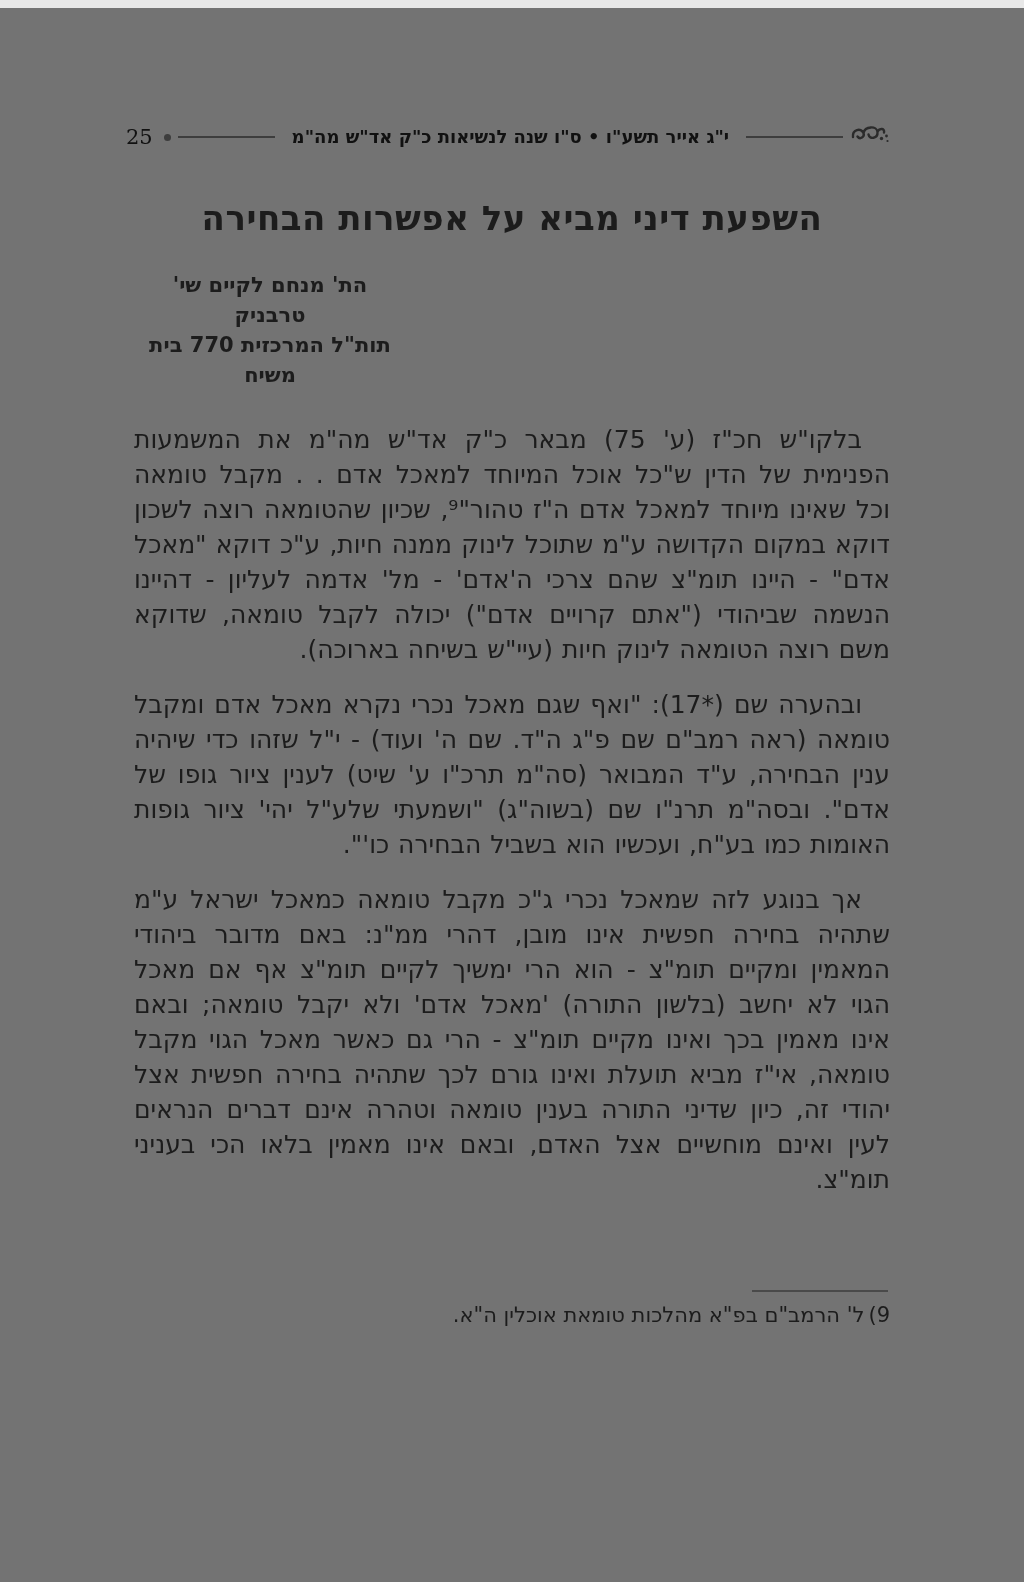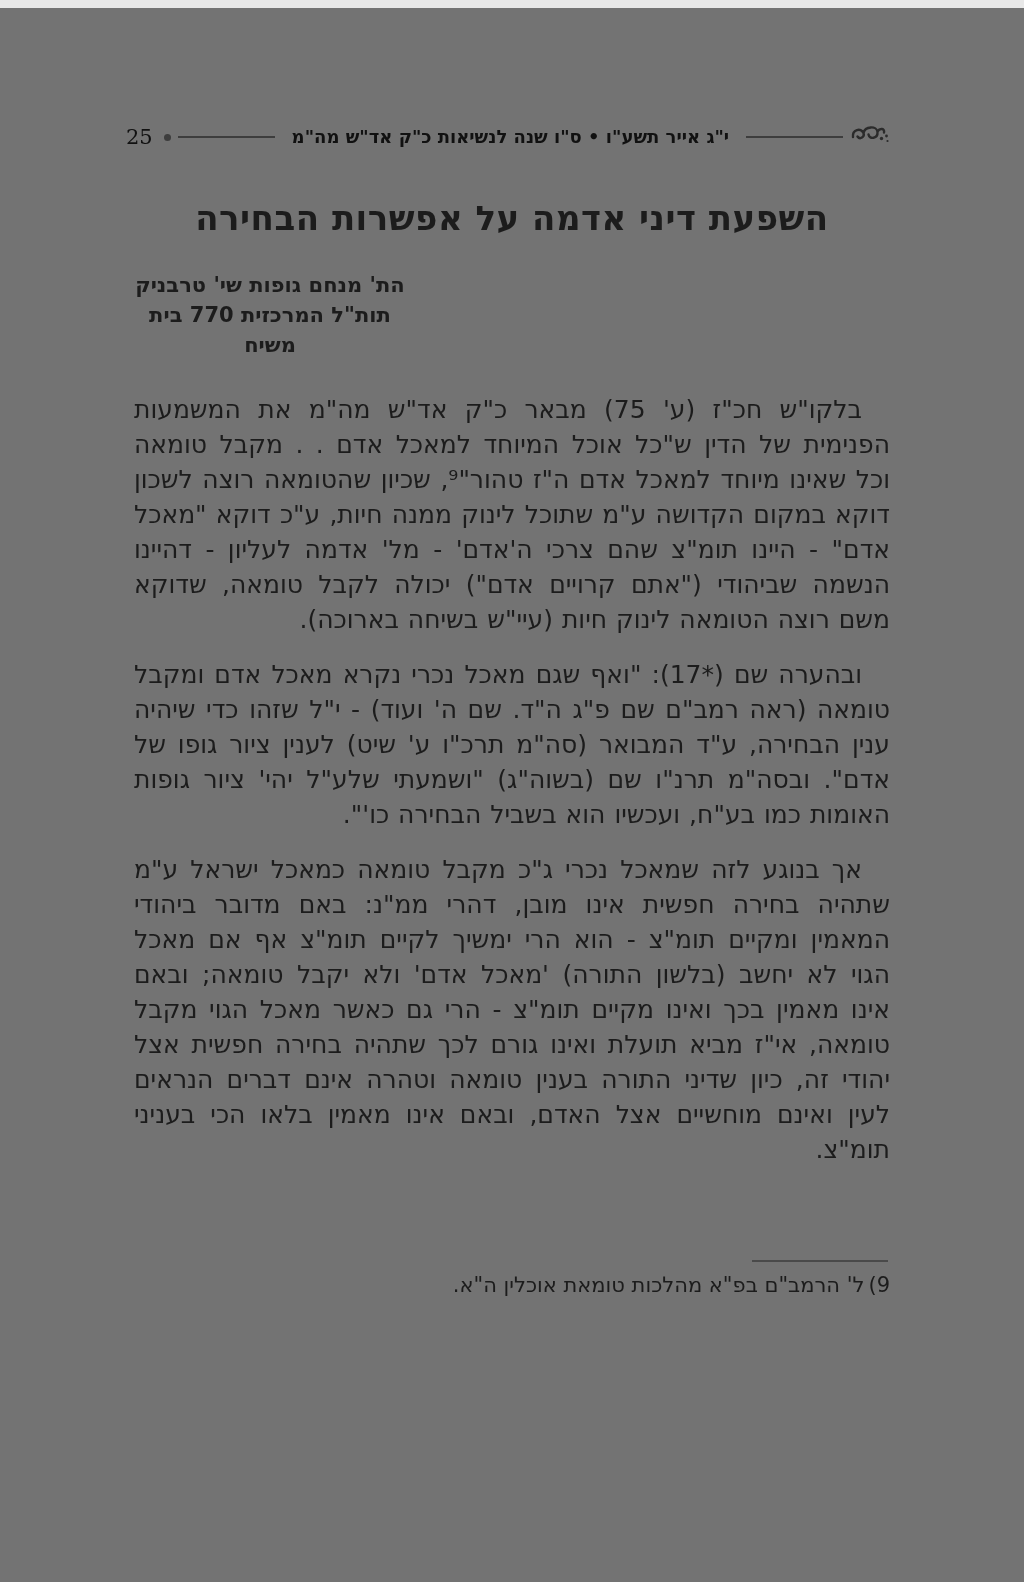--- a/index.html
+++ b/index.html
@@ -95,24 +95,24 @@
           <circle cx="31.5" cy="14.5" r="1.7" fill="#2b2b2b"></circle>
           <circle cx="36.5" cy="12" r="1.4" fill="#2b2b2b"></circle>
           <circle cx="37.5" cy="17" r="1.1" fill="#2b2b2b"></circle>
         </svg>
       </span>
     </div>
   </div>
 
   <div class="content">
 
-    <h1 class="article-title">השפעת דיני אדמה על אפשרות הבחירה</h1>
+    <h1 class="article-title">השפעת דיני מביא על אפשרות הבחירה</h1>
 
     <div class="author-block">
-      <div>הת' מנחם גופות שי' טרבניק</div>
+      <div>הת' מנחם לקיים שי' טרבניק</div>
       <div>תות"ל המרכזית 770 בית משיח</div>
     </div>
 
     <div class="body-text">
       <p class="para">בלקו"ש חכ"ז (ע' 75) מבאר כ"ק אד"ש מה"מ את המשמעות הפנימית של הדין ש"כל אוכל המיוחד למאכל אדם . . מקבל טומאה וכל שאינו מיוחד למאכל אדם ה"ז טהור"⁹, שכיון שהטומאה רוצה לשכון דוקא במקום הקדושה ע"מ שתוכל לינוק ממנה חיות, ע"כ דוקא "מאכל אדם" - היינו תומ"צ שהם צרכי ה'אדם' - מל' אדמה לעליון - דהיינו הנשמה שביהודי ("אתם קרויים אדם") יכולה לקבל טומאה, שדוקא משם רוצה הטומאה לינוק חיות (עיי"ש בשיחה בארוכה).</p>
       <p class="para">ובהערה שם (*17): "ואף שגם מאכל נכרי נקרא מאכל אדם ומקבל טומאה (ראה רמב"ם שם פ"ג ה"ד. שם ה' ועוד) - י"ל שזהו כדי שיהיה ענין הבחירה, ע"ד המבואר (סה"מ תרכ"ו ע' שיט) לענין ציור גופו של אדם". ובסה"מ תרנ"ו שם (בשוה"ג) "ושמעתי שלע"ל יהי' ציור גופות האומות כמו בע"ח, ועכשיו הוא בשביל הבחירה כו'".</p>
       <p class="para">אך בנוגע לזה שמאכל נכרי ג"כ מקבל טומאה כמאכל ישראל ע"מ שתהיה בחירה חפשית אינו מובן, דהרי ממ"נ: באם מדובר ביהודי המאמין ומקיים תומ"צ - הוא הרי ימשיך לקיים תומ"צ אף אם מאכל הגוי לא יחשב (בלשון התורה) 'מאכל אדם' ולא יקבל טומאה; ובאם אינו מאמין בכך ואינו מקיים תומ"צ - הרי גם כאשר מאכל הגוי מקבל טומאה, אי"ז מביא תועלת ואינו גורם לכך שתהיה בחירה חפשית אצל יהודי זה, כיון שדיני התורה בענין טומאה וטהרה אינם דברים הנראים לעין ואינם מוחשיים אצל האדם, ובאם אינו מאמין בלאו הכי בעניני תומ"צ.</p>
     </div>
 
     <div class="footnote-block">

